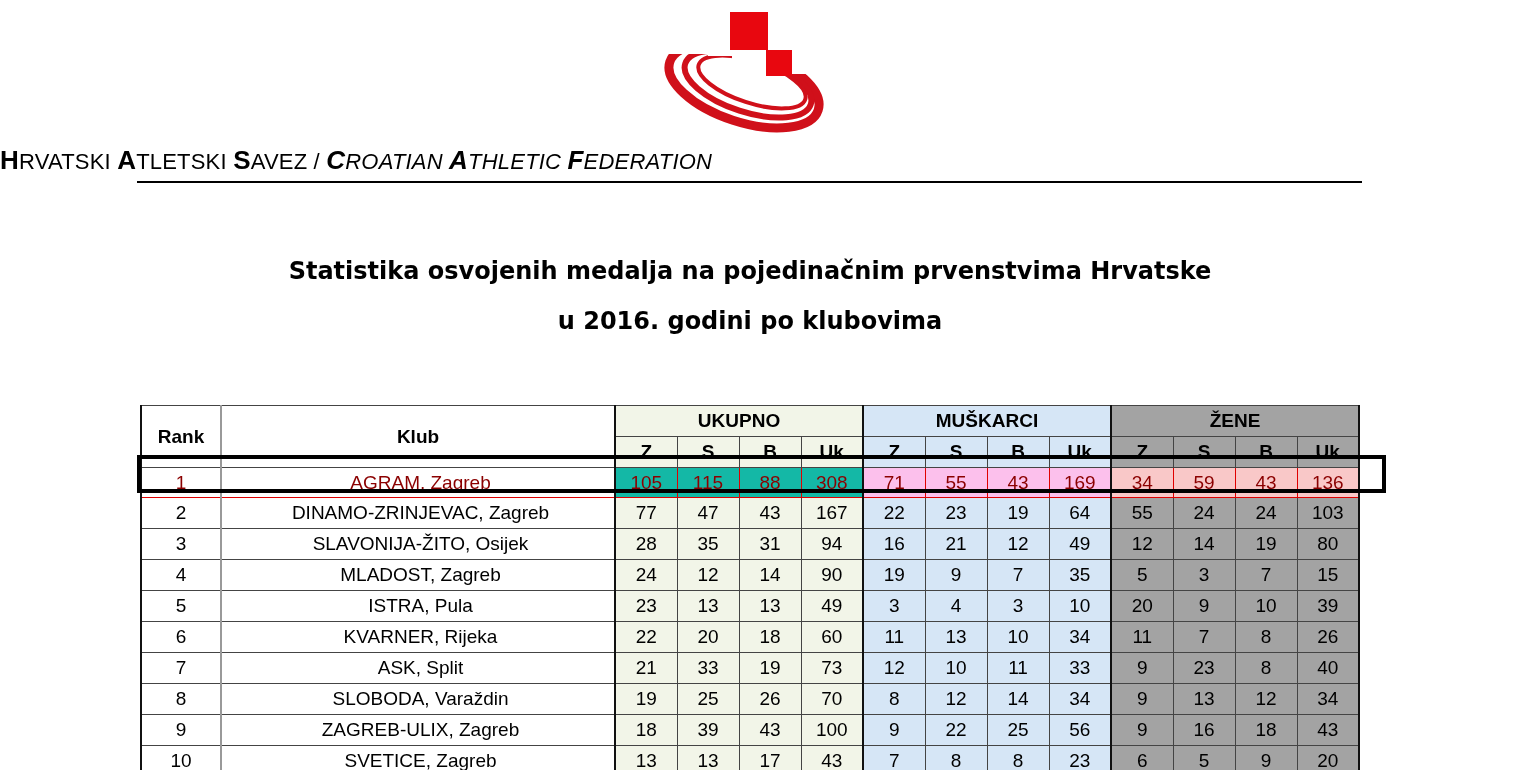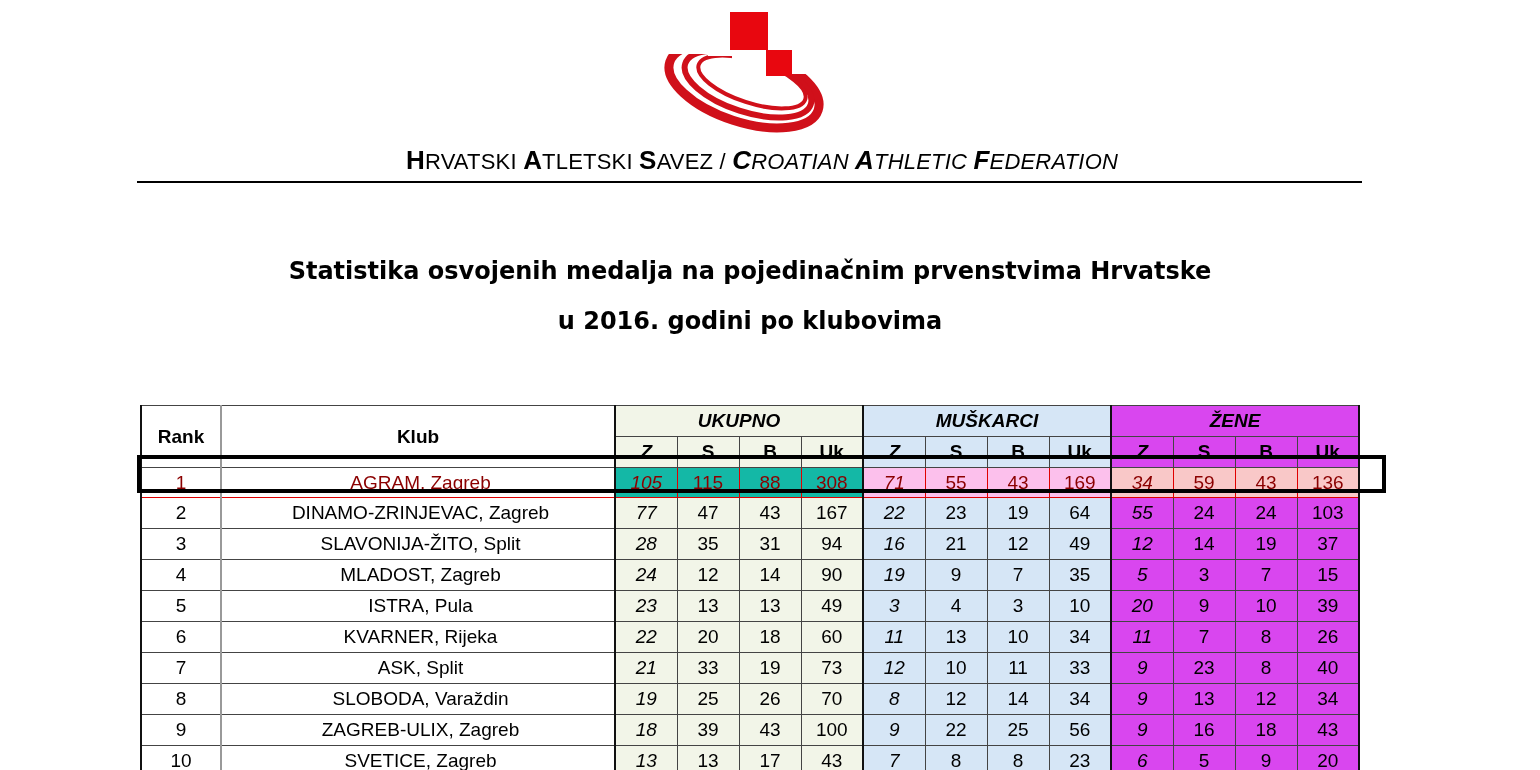--- a/index.html
+++ b/index.html
@@ -1,37 +1,37 @@
 <!DOCTYPE html>
 <html><head>
 <meta charset="utf-8">
 <style>
   html, body { margin:0; padding:0; background:#ffffff; }
   body { width:1540px; height:770px; position:relative; overflow:hidden; font-family:"Liberation Sans", sans-serif; color:#000; }
   .logo { position:absolute; left:660px; top:4px; width:180px; height:132px; }
-  .fed-title { position:absolute; left:12px; top:145px; width:1500px; text-align:center; font-size:22px; letter-spacing:0.2px; white-space:nowrap; }
+  .fed-title { position:absolute; left:0; top:145px; width:1500px; font-size:22px; letter-spacing:0.2px; white-space:nowrap; }
   .fed-title .cap { font-size:26px; font-weight:bold; }
   .fed-title .it { font-style:italic; }
   .fed-rule { position:absolute; left:137px; top:181px; width:1225px; height:2px; background:#000; }
   .doc-title { position:absolute; left:0; width:1500px; text-align:center; font-family:"DejaVu Sans", sans-serif; font-weight:bold; font-size:25px; white-space:nowrap; transform:scaleX(0.96); transform-origin:center; }
   .t1 { top:256px; }
   .t2 { top:306px; }
 
   table.medals { position:absolute; left:140px; top:405px; border-collapse:collapse; table-layout:fixed; font-size:19px; }
   table.medals td, table.medals th { border:1px solid #444; padding:0; height:30px; text-align:center; vertical-align:middle; overflow:hidden; white-space:nowrap; }
   table.medals th { font-weight:bold; font-size:19px; }
   .c-rank { width:80px; }
   .c-klub { width:394px; }
   .c-n { width:62px; }
   .g-uk { background:#f2f5e8; }
   .g-mu { background:#d6e6f6;margin-left:48px; }
-  .g-ze { background:#d946ef; }
+  .g-ze { background:#a3a3a3; }
   .klub-cell { text-align:left; padding-left:5px !important; }
   .hdr-white { background:#fff; }
-  .thick-l { border-left:2px solid #111 !important;font-style:italic; }
+  .thick-l { border-left:2px solid #111 !important; }
   .outer-l { border-left:2px solid #111 !important; }
   .outer-r { border-right:2px solid #111 !important; }
 
   tr.hl td { color:#8b0000; border-color:#e00000; height:29px; }
   tr.hl td.hl-uk { background:#14b8a6; }
   tr.hl td.hl-mu { background:#fcc0ec; }
   tr.hl td.hl-ze { background:#f9c8c8; }
   tr.hl td.hl-w { background:#fff; }
   .hl-frame { position:absolute; left:137px; top:455px; width:1241px; height:30px; border:4px solid #000; pointer-events:none; }
   .grey-l { border-left:2px solid #999 !important; }
@@ -125,33 +125,33 @@
         <td class="g-mu">23</td>
         <td class="g-mu">19</td>
         <td class="g-mu">64</td>
         <td class="g-ze thick-l">55</td>
         <td class="g-ze">24</td>
         <td class="g-ze">24</td>
         <td class="g-ze outer-r">103</td>
       </tr>
       <tr>
         <td class="outer-l">3</td>
-        <td class="klub-cell grey-l">SLAVONIJA-ŽITO, Split</td>
+        <td class="klub-cell grey-l">SLAVONIJA-ŽITO, Osijek</td>
         <td class="g-uk thick-l">28</td>
         <td class="g-uk">35</td>
         <td class="g-uk">31</td>
         <td class="g-uk">94</td>
         <td class="g-mu thick-l">16</td>
         <td class="g-mu">21</td>
         <td class="g-mu">12</td>
         <td class="g-mu">49</td>
         <td class="g-ze thick-l">12</td>
         <td class="g-ze">14</td>
         <td class="g-ze">19</td>
-        <td class="g-ze outer-r">37</td>
+        <td class="g-ze outer-r">80</td>
       </tr>
       <tr>
         <td class="outer-l">4</td>
         <td class="klub-cell grey-l">MLADOST, Zagreb</td>
         <td class="g-uk thick-l">24</td>
         <td class="g-uk">12</td>
         <td class="g-uk">14</td>
         <td class="g-uk">90</td>
         <td class="g-mu thick-l">19</td>
         <td class="g-mu">9</td>

